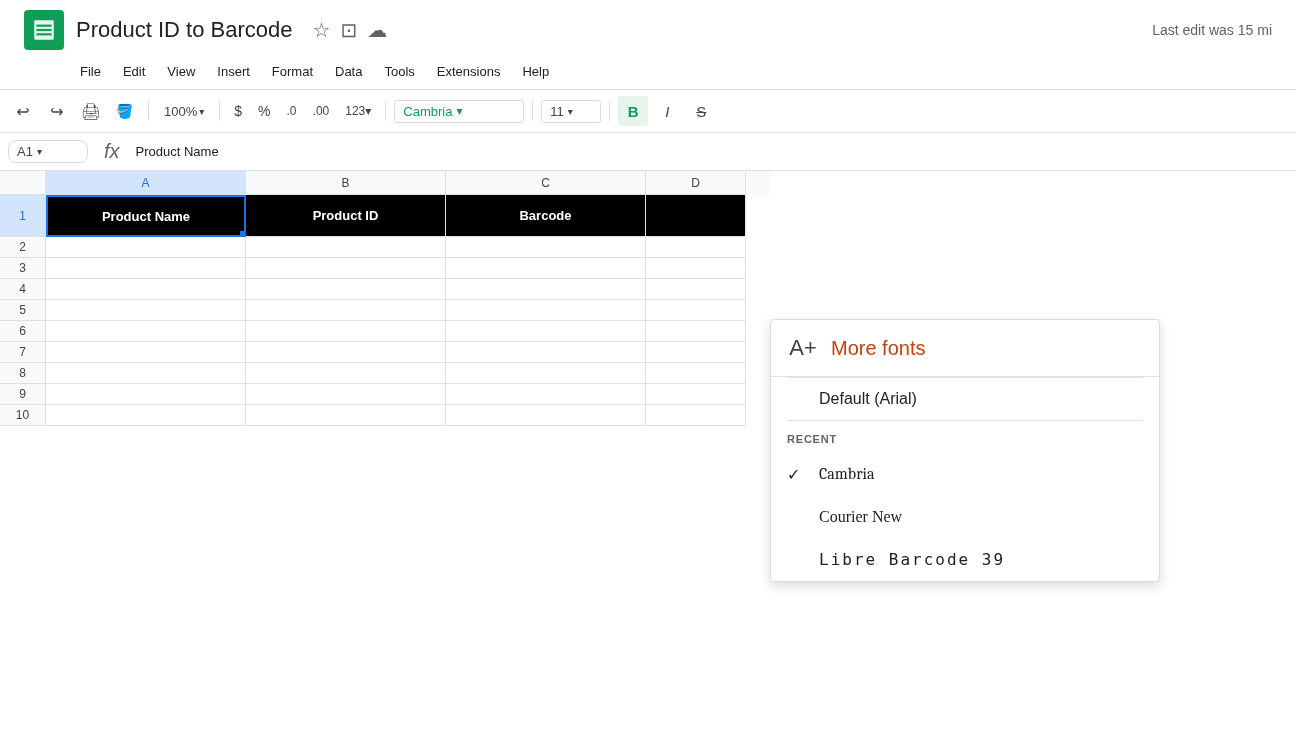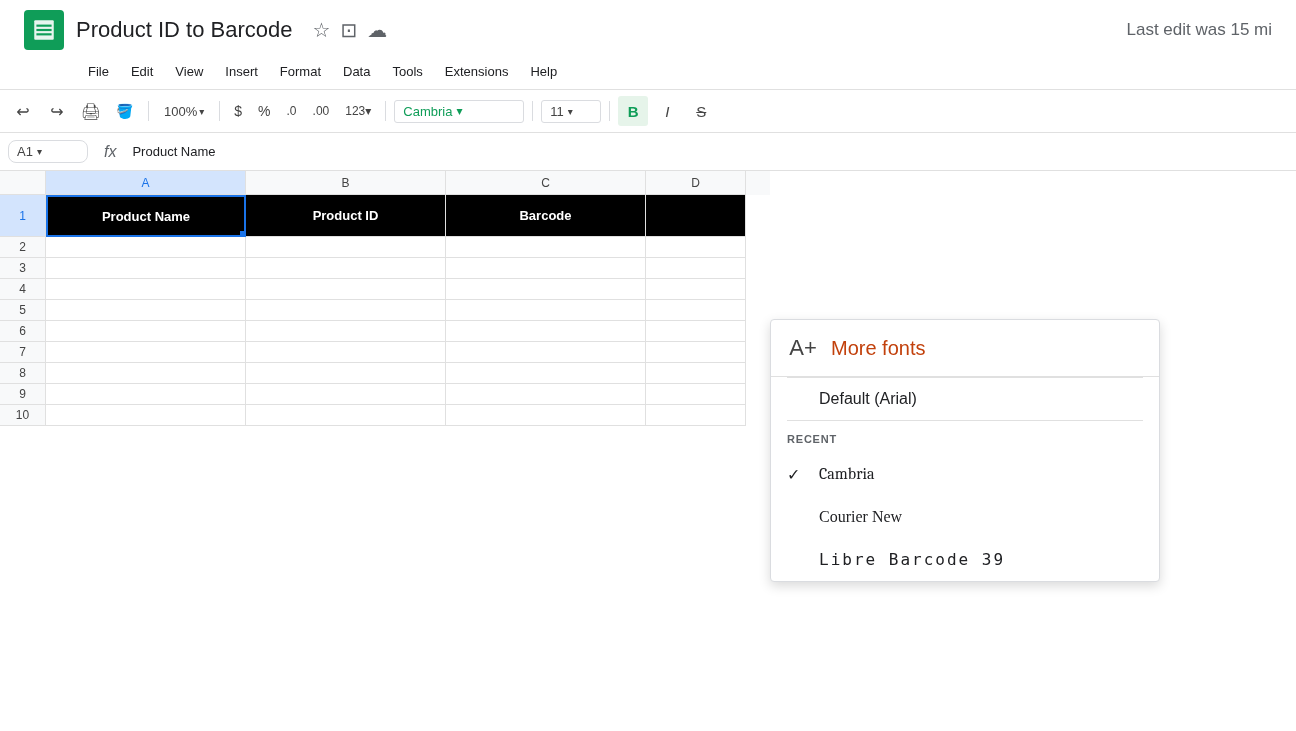--- a/index.html
+++ b/index.html
@@ -28,30 +28,29 @@
       margin-right: 8px;
     }
     .title-icons {
       display: flex; align-items: center; gap: 10px;
       color: #5f6368;
     }
     .title-icons span { font-size: 20px; cursor: pointer; }
     .last-edit {
       margin-left: auto;
       color: #5f6368;
-      font-size: 17px;
+      font-size: 14px;
     }
 
     
     .menu-bar {
       display: flex;
       align-items: center;
       padding: 0 16px 6px 70px;
       gap: 2px;
-      margin-left: 8px;
     }
     .menu-item {
       padding: 4px 10px;
       font-size: 13px;
       color: #202124;
       cursor: pointer;
       border-radius: 3px;
     }
 
     
@@ -157,21 +156,21 @@
       border: 1px solid #dadce0;
       border-radius: 8px;
       padding: 3px 8px;
       min-width: 80px;
       font-size: 13px;
       color: #444;
     }
     .fx-icon {
       color: #5f6368;
       font-style: italic;
-      font-size: 16px;
+      font-size: 20px;
       padding: 0 8px;
     }
     .formula-content {
       font-size: 13px;
       color: #202124;
       flex: 1;
     }
 
     .sheet-grid {
       display: flex;

